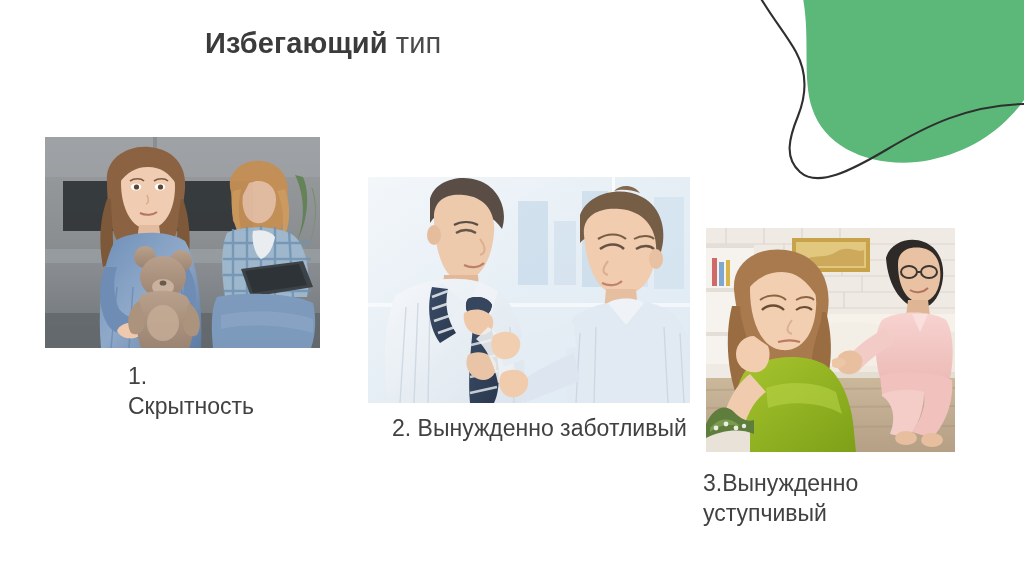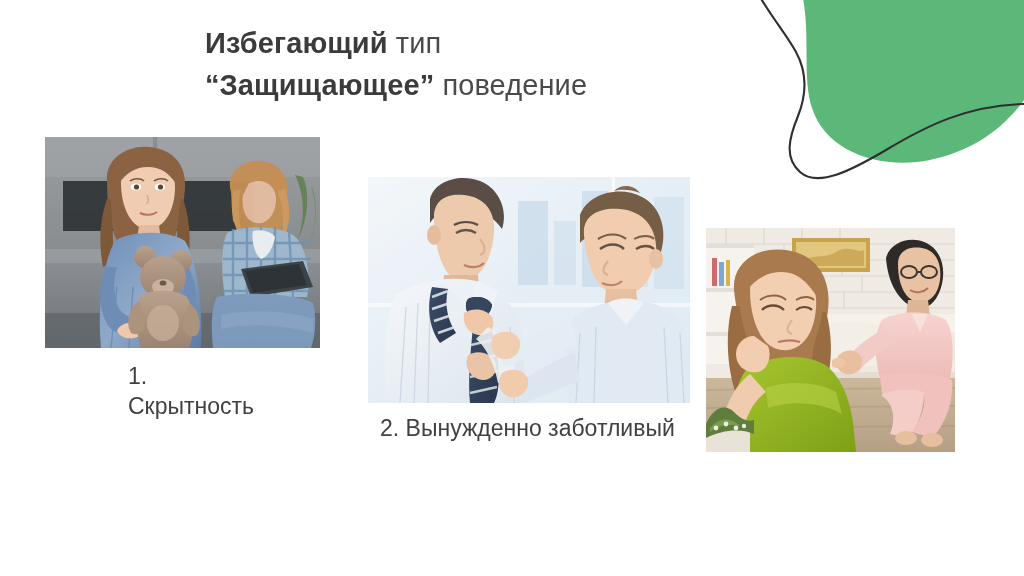--- a/index.html
+++ b/index.html
@@ -66,21 +66,21 @@
   
   .caption {
     position: absolute;
     color: #414141;
     font-size: 23px;
     line-height: 30px;
     font-weight: normal;
     white-space: pre-line;
   }
   #caption-1 { left: 128px; top: 361px; z-index: 5; }
-  #caption-2 { left: 380px; top: 413px; z-index: 5; text-align: right; }
+  #caption-2 { left: 392px; top: 413px; z-index: 5; text-align: right; }
   #caption-3 { left: 703px; top: 468px; z-index: 7; }
 </style>
 </head>
 <body>
 
 <div id="slide">
 
   <svg class="decor-layer" viewBox="0 0 1024 576" width="1024" height="576" xmlns="http://www.w3.org/2000/svg">
     <path d="M 795 -30
              C 815 20, 800 70, 812 108
@@ -90,21 +90,20 @@
     <path d="M 757 -8
              C 772 18, 786 34, 796 52
              C 808 74, 806 96, 798 116
              C 789 138, 784 158, 800 172
              C 818 188, 852 170, 886 150
              C 926 126, 968 105, 1024 104" fill="none" stroke="#2f2f2f" stroke-width="2.1" stroke-linecap="round"></path>
   </svg>
 
   <div id="title-block">
     <div class="title-line"><span class="b">Избегающий</span><span class="r"> тип</span></div>
-    <div class="title-line"><span class="b">“Защищающее”</span><span class="r"> поведение</span></div>
   </div>
 
   <div class="photo" id="photo-1">
     <svg class="scene" viewBox="0 0 275 211" preserveAspectRatio="none" xmlns="http://www.w3.org/2000/svg">
       <defs>
         <linearGradient id="p1wall" x1="0" y1="0" x2="0" y2="1">
           <stop offset="0" stop-color="#9b9ea1"></stop>
           <stop offset="1" stop-color="#868a8d"></stop>
         </linearGradient>
         <linearGradient id="p1sofa" x1="0" y1="0" x2="0" y2="1">
@@ -493,14 +492,16 @@
               <circle cx="38" cy="198" r="2.2"></circle>
           </g>
         </g>
       </g>
     </svg>
   </div>
 
   <div class="caption" id="caption-1">1.
 Скрытность</div>
   <div class="caption" id="caption-2">2. Вынужденно заботливый</div>
+  <div class="caption" id="caption-3">3.Вынужденно
+уступчивый</div>
 
 </div>
 
 </body></html>

